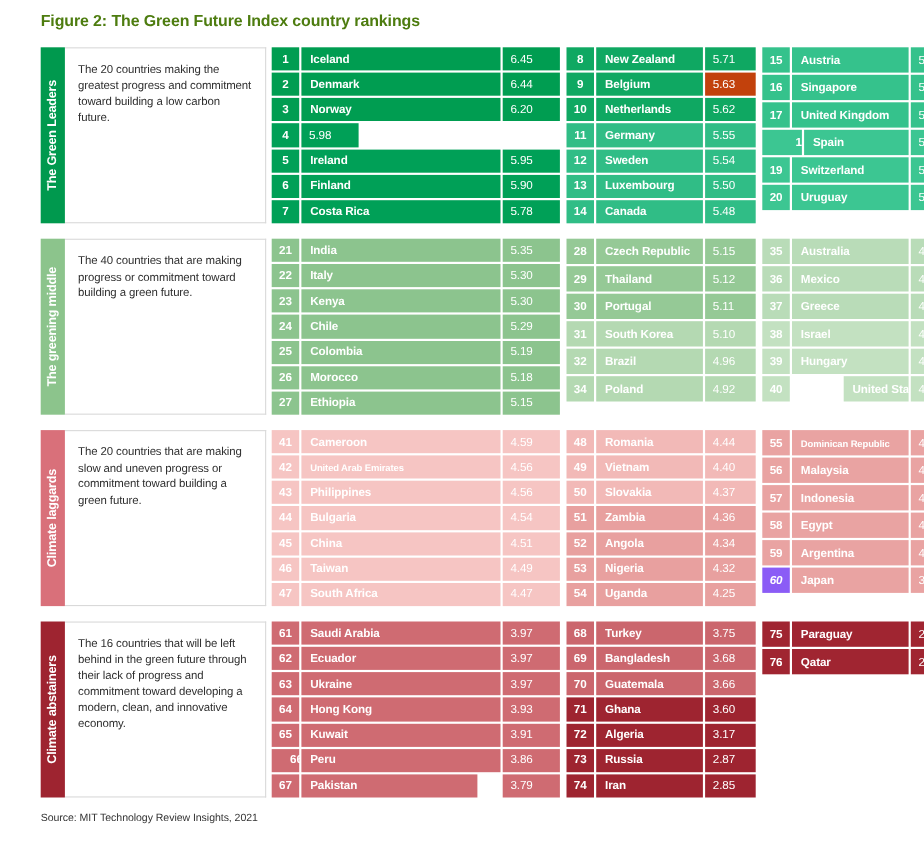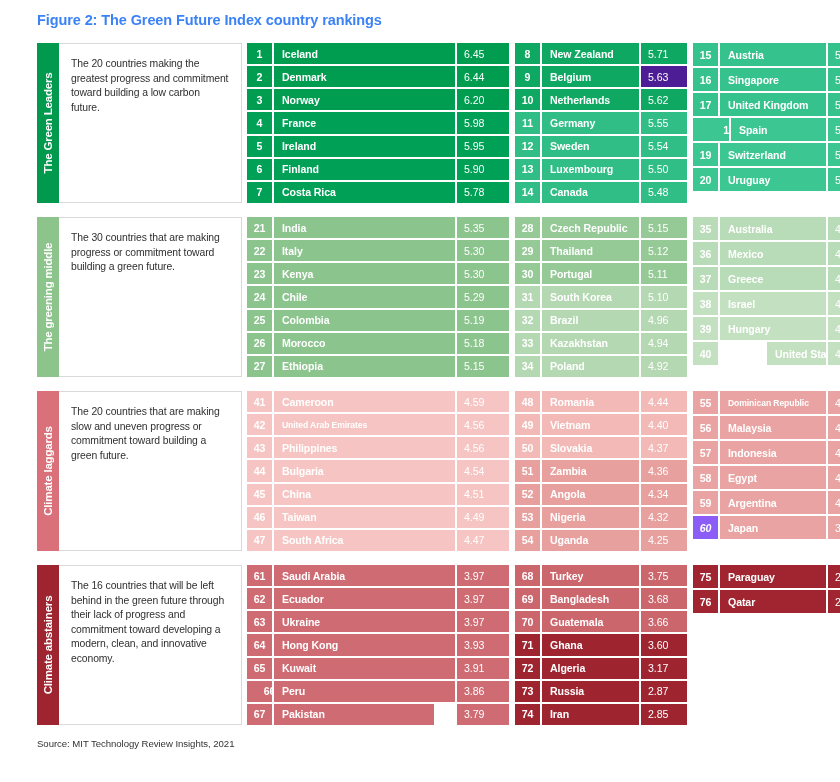--- a/index.html
+++ b/index.html
@@ -7,21 +7,21 @@
     width:840px;height:782px;
     background:#ffffff;
     font-family:"Liberation Sans","DejaVu Sans",sans-serif;
     -webkit-font-smoothing:antialiased;
     overflow:hidden;
   }
   .page{position:relative;width:840px;height:782px;}
 
   .fig-title{
     position:absolute;left:37px;top:12px;
-    font-size:14.5px;font-weight:bold;color:#3b82f6;
+    font-size:14.5px;font-weight:bold;color:#4d7c0f;
     letter-spacing:-0.1px;
   }
 
   .band{position:absolute;left:37px;width:766px;display:flex;}
 
   
   .cat-bar{
     width:22px;flex:0 0 22px;
     position:relative;
   }
@@ -108,21 +108,20 @@
               <div class="cell c-name" style="background: rgb(0, 157, 81);">Denmark</div>
               <div class="cell c-score" style="background: rgb(0, 157, 81);">6.44</div>
             </div>
             <div class="row">
               <div class="cell c-rank" style="background: rgb(0, 157, 81);">3</div>
               <div class="cell c-name" style="background: rgb(0, 157, 81);">Norway</div>
               <div class="cell c-score" style="background: rgb(0, 157, 81);">6.20</div>
             </div>
             <div class="row">
               <div class="cell c-rank" style="background: rgb(0, 160, 87);">4</div>
-              <div class="cell c-name" style="background: rgb(0, 160, 87);">France</div>
               <div class="cell c-score" style="background: rgb(0, 160, 87);">5.98</div>
             </div>
             <div class="row">
               <div class="cell c-rank" style="background: rgb(0, 160, 87);">5</div>
               <div class="cell c-name" style="background: rgb(0, 160, 87);">Ireland</div>
               <div class="cell c-score" style="background: rgb(0, 160, 87);">5.95</div>
             </div>
             <div class="row">
               <div class="cell c-rank" style="background: rgb(0, 160, 87);">6</div>
               <div class="cell c-name" style="background: rgb(0, 160, 87);">Finland</div>
@@ -136,21 +135,21 @@
           </div>
           <div class="rtable c2">
             <div class="row">
               <div class="cell c-rank" style="background: rgb(15, 168, 98);">8</div>
               <div class="cell c-name" style="background: rgb(15, 168, 98);">New Zealand</div>
               <div class="cell c-score" style="background: rgb(15, 168, 98);">5.71</div>
             </div>
             <div class="row">
               <div class="cell c-rank" style="background: rgb(15, 168, 98);">9</div>
               <div class="cell c-name" style="background: rgb(15, 168, 98);">Belgium</div>
-              <div class="cell c-score" style="background: #4c1d95;">5.63</div>
+              <div class="cell c-score" style="background: #c2410c;">5.63</div>
             </div>
             <div class="row">
               <div class="cell c-rank" style="background: rgb(15, 168, 98);">10</div>
               <div class="cell c-name" style="background: rgb(15, 168, 98);">Netherlands</div>
               <div class="cell c-score" style="background: rgb(15, 168, 98);">5.62</div>
             </div>
             <div class="row">
               <div class="cell c-rank" style="background: rgb(48, 189, 134);">11</div>
               <div class="cell c-name" style="background: rgb(48, 189, 134);">Germany</div>
               <div class="cell c-score" style="background: rgb(48, 189, 134);">5.55</div>
@@ -203,21 +202,21 @@
               <div class="cell c-score" style="background: rgb(60, 198, 146);">5.38</div>
             </div>
           </div>
         </div>
       </div>
       <div class="band" style="top: 217px; height: 160px;">
         <div class="cat-bar" style="background: rgb(140, 196, 140);">
           <span style="font-size: 11.5px;">The greening middle</span>
         </div>
         <div class="desc-box">
-          <p>The 30 countries that are making progress or commitment toward building a green future.</p>
+          <p>The 40 countries that are making progress or commitment toward building a green future.</p>
         </div>
         <div class="tables">
           <div class="rtable c1">
             <div class="row">
               <div class="cell c-rank" style="background: rgb(140, 196, 142);">21</div>
               <div class="cell c-name" style="background: rgb(140, 196, 142);">India</div>
               <div class="cell c-score" style="background: rgb(140, 196, 142);">5.35</div>
             </div>
             <div class="row">
               <div class="cell c-rank" style="background: rgb(140, 196, 142);">22</div>
@@ -268,25 +267,20 @@
             </div>
             <div class="row">
               <div class="cell c-rank" style="background: rgb(180, 217, 178);">31</div>
               <div class="cell c-name" style="background: rgb(180, 217, 178);">South Korea</div>
               <div class="cell c-score" style="background: rgb(180, 217, 178);">5.10</div>
             </div>
             <div class="row">
               <div class="cell c-rank" style="background: rgb(180, 217, 178);">32</div>
               <div class="cell c-name" style="background: rgb(180, 217, 178);">Brazil</div>
               <div class="cell c-score" style="background: rgb(180, 217, 178);">4.96</div>
-            </div>
-            <div class="row">
-              <div class="cell c-rank" style="background: rgb(180, 217, 178);">33</div>
-              <div class="cell c-name" style="background: rgb(180, 217, 178);">Kazakhstan</div>
-              <div class="cell c-score" style="background: rgb(180, 217, 178);">4.94</div>
             </div>
             <div class="row">
               <div class="cell c-rank" style="background: rgb(180, 217, 178);">34</div>
               <div class="cell c-name" style="background: rgb(180, 217, 178);">Poland</div>
               <div class="cell c-score" style="background: rgb(180, 217, 178);">4.92</div>
             </div>
           </div>
           <div class="rtable c3">
             <div class="row">
               <div class="cell c-rank" style="background: rgb(185, 220, 184);">35</div>

